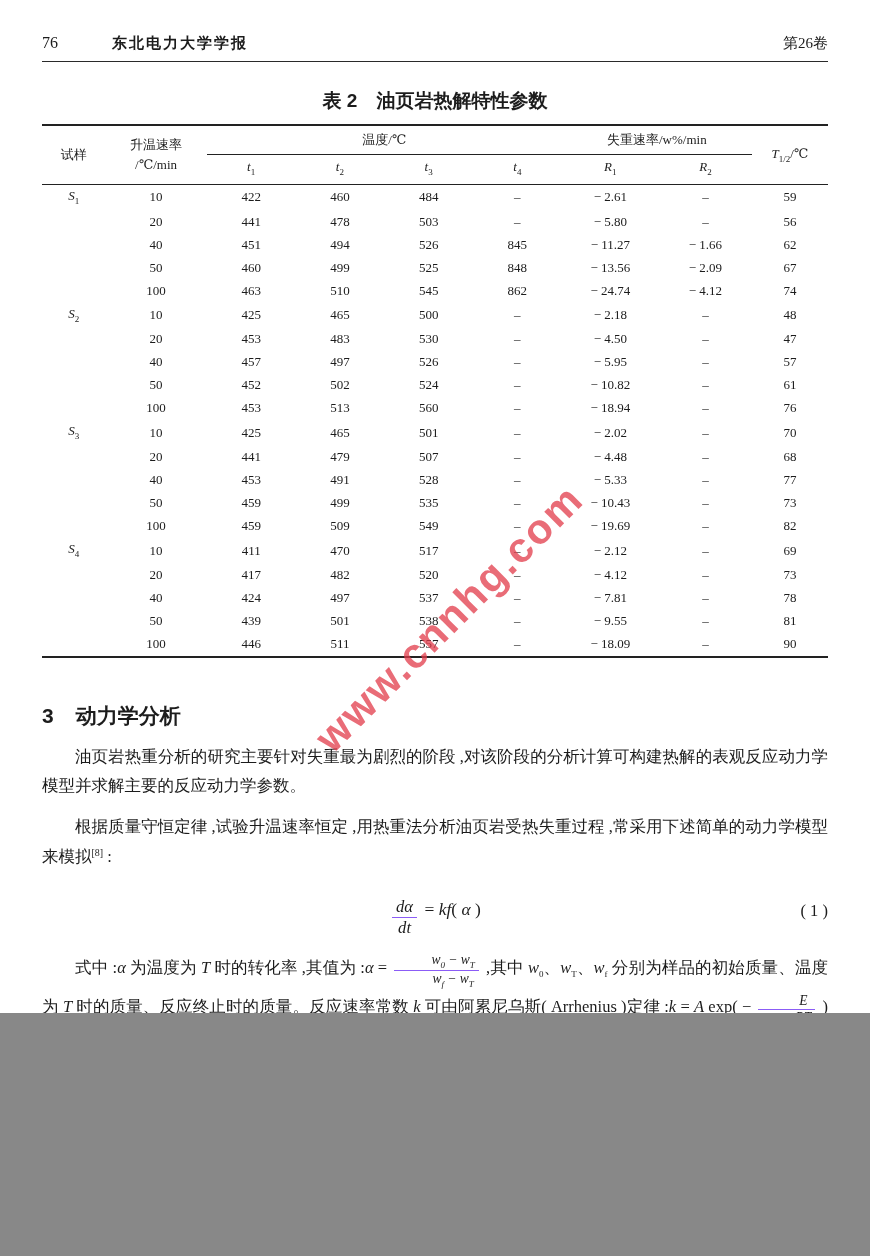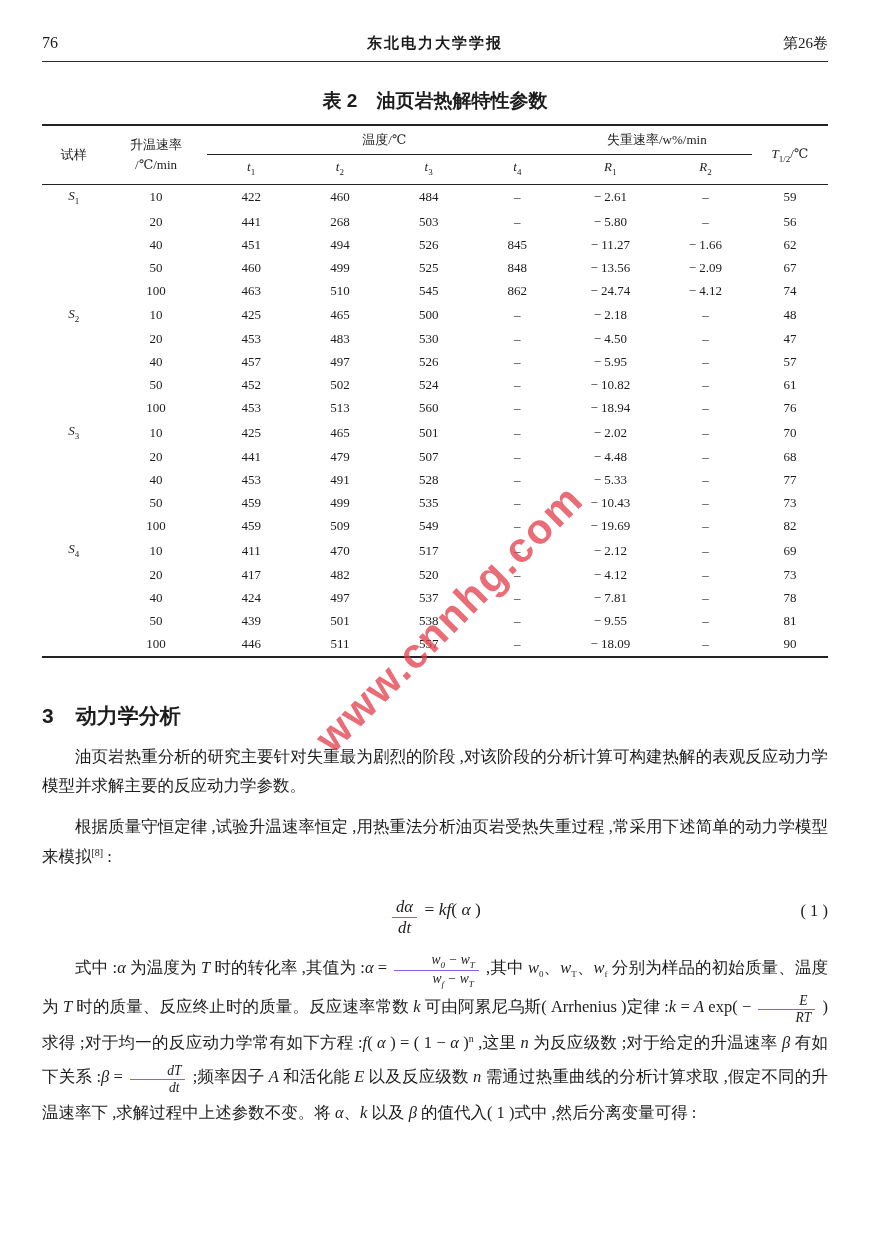--- a/index.html
+++ b/index.html
@@ -1,22 +1,22 @@
 <!DOCTYPE html>
 <html><head>
 <meta charset="utf-8">
 <style>
   html,body{margin:0;padding:0;background:#888;}
-  .page{position:relative;width:870px;height:1256px;background:#ffffff;overflow:hidden;
+  .page{position:relative;width:870px;height:1013px;background:#ffffff;overflow:hidden;
         font-family:"Liberation Serif","DejaVu Serif",serif;color:#1c1c1c;}
   .inner{padding:0 42px;}
   
   .pghead{display:flex;align-items:baseline;padding-top:34px;font-size:15px;}
   .pnum{width:70px;font-size:16px;}
-  .jname{flex:1;text-align:center;font-weight:600;letter-spacing:2px;}
+  .jname{flex:1;font-weight:600;letter-spacing:2px;}
   .vol{width:70px;text-align:right;}
   .rule{border-top:1.5px solid #2a2a2a;margin-top:8px;}
   
   .intro{margin:26px 0 0;font-size:16.5px;line-height:1.62;text-align:justify;font-weight:600;}
   
   .caption{text-align:center;font-size:19px;font-weight:700;margin:26px 0 10px;
            font-family:"Liberation Sans","DejaVu Sans",sans-serif;}
   table{width:100%;border-collapse:collapse;border-top:2px solid #222;border-bottom:2px solid #222;
         font-size:13px;table-layout:fixed;}
   th,td{text-align:center;font-weight:400;}
@@ -109,21 +109,21 @@
             <td>484</td>
             <td>–</td>
             <td>− 2.61</td>
             <td>–</td>
             <td>59</td>
           </tr>
           <tr>
             <td></td>
             <td>20</td>
             <td>441</td>
-            <td>268</td>
+            <td>478</td>
             <td>503</td>
             <td>–</td>
             <td>− 5.80</td>
             <td>–</td>
             <td>56</td>
           </tr>
           <tr>
             <td></td>
             <td>40</td>
             <td>451</td>

